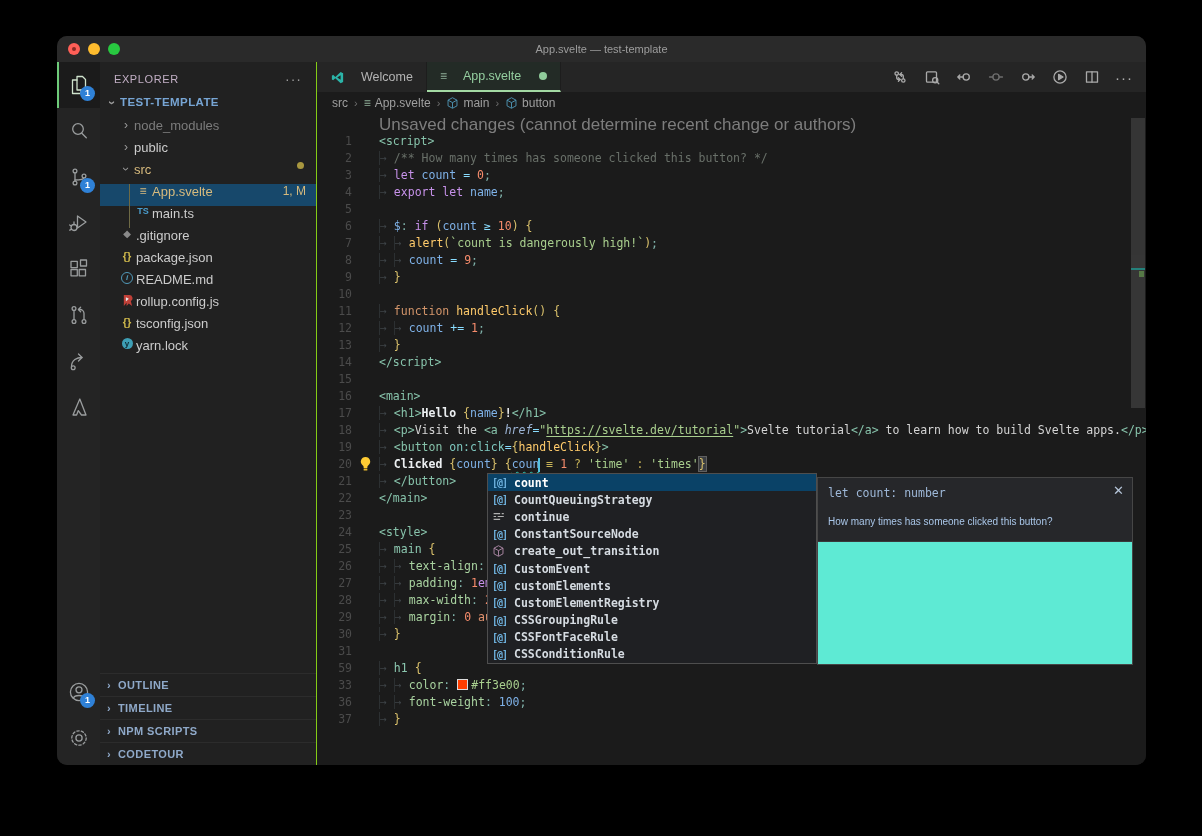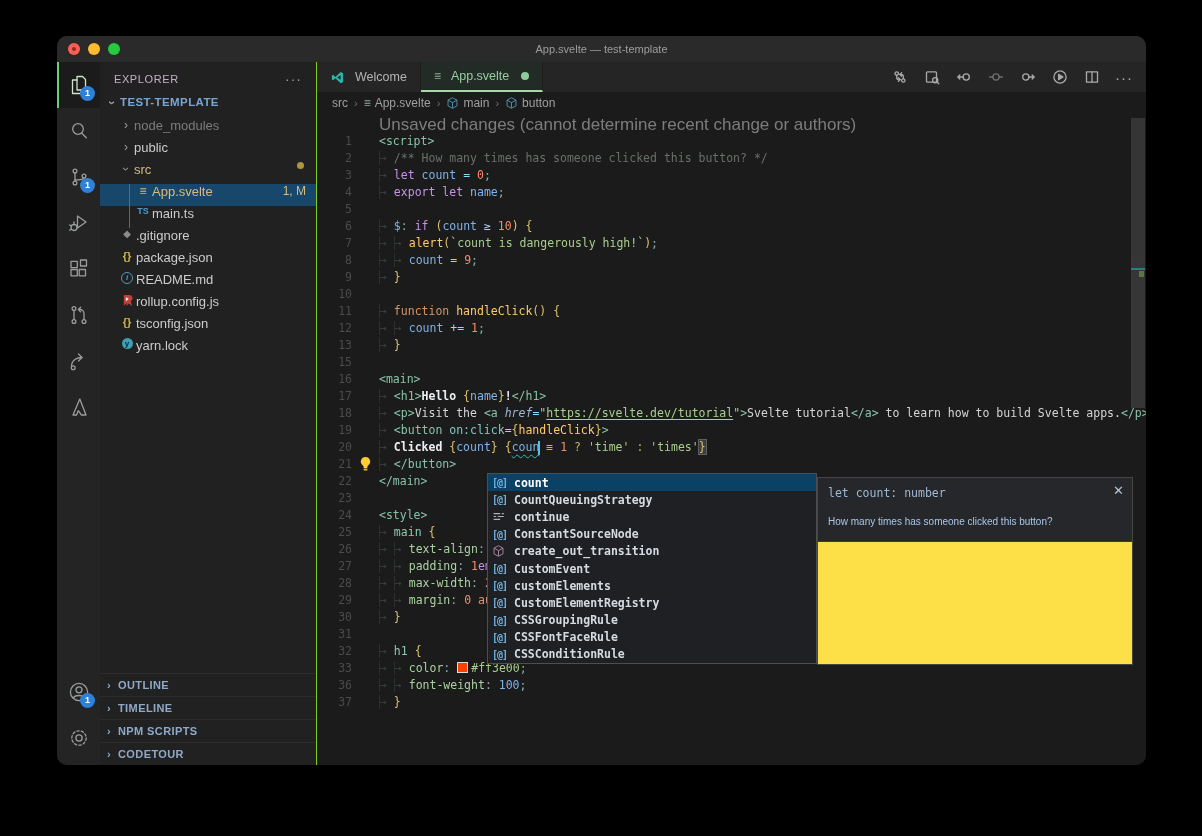--- a/index.html
+++ b/index.html
@@ -52,21 +52,21 @@
   .ico-yarn{width:11px;height:11px;border-radius:50%;background:#3e9fb5;color:#0d2b33;font-size:8px;font-weight:bold;
             line-height:11px;text-align:center;}
   .ico-lines{color:#d7ba7d;font-size:12px;font-weight:bold;}
   .sb-sections{margin-top:auto;}
   .sec-row{height:22px;display:flex;align-items:center;border-top:1px solid #2c2c2c;font-size:11px;font-weight:bold;
            color:#8fa9c9;letter-spacing:.4px;cursor:pointer;}
   .sec-row .chev{width:18px;text-align:center;color:#8fa9c9;flex:0 0 18px;}
   
   .editor-col{flex:1;display:flex;flex-direction:column;min-width:0;position:relative;background:#1b1b1b;}
   .tabbar{flex:0 0 30px;background:#252525;display:flex;align-items:stretch;}
-  .tab{display:flex;align-items:center;gap:10px;padding:0 13px;font-size:12.5px;color:#b4b4b4;cursor:pointer;border-right:1px solid #1d1d1d;}
+  .tab{display:flex;align-items:center;gap:16px;padding:0 13px;font-size:12.5px;color:#b4b4b4;cursor:pointer;border-right:1px solid #1d1d1d;}
   .tab.active{background:#232b26;color:#94ce9f;border-bottom:2px solid #a3d9a3;}
   .tab-dot{width:8px;height:8px;border-radius:50%;background:#8fcb9a;margin-left:2px;}
   .tab-ico-lines{color:#8fae98;font-weight:bold;font-size:12px;}
   .editor-actions{margin-left:auto;display:flex;align-items:center;gap:8px;padding-right:10px;color:#b8b8b8;}
   .ea{width:24px;height:24px;display:flex;align-items:center;justify-content:center;cursor:pointer;opacity:.9;}
   .ea-more{font-size:15px;letter-spacing:1px;color:#bdbdbd;}
   .breadcrumbs{flex:0 0 22px;display:flex;align-items:center;gap:4px;padding-left:15px;font-size:12px;color:#9f9f9f;background:#1b1b1b;}
   .bc-sep{color:#6f6f6f;font-size:11px;margin:0 2px;}
   .bc-item{display:flex;align-items:center;gap:4px;cursor:pointer;}
   .bc-filelines{color:#8fae98;font-weight:bold;}
@@ -97,21 +97,21 @@
   .or-mod{position:absolute;left:8px;top:153px;width:5px;height:6px;background:#6a9955;}
   
   .suggest{position:absolute;left:170px;top:411px;width:330px;height:191px;background:#1f2023;
            border:1px solid #4e4e4e;box-sizing:border-box;z-index:5;}
   .sg-row{height:17.2px;display:flex;align-items:center;padding:0 4px;cursor:pointer;
           font-family:"DejaVu Sans Mono",monospace;font-size:11.5px;font-weight:bold;color:#d5dbe1;white-space:nowrap;}
   .sg-row.sel{background:#0a4267;color:#ffffff;}
   .sg-ico{width:22px;flex:0 0 22px;display:flex;align-items:center;justify-content:flex-start;}
   .sg-var{color:#6fb3e0;font-size:10px;font-weight:bold;letter-spacing:-1px;}
   
-  .sg-docs{position:absolute;left:500px;top:415px;width:316px;height:188px;background:#fde047;
+  .sg-docs{position:absolute;left:500px;top:415px;width:316px;height:188px;background:#5eead4;
            border:1px solid #464646;box-sizing:border-box;z-index:5;}
   .sg-docs-head{background:#26272a;padding:8px 10px 14px 10px;position:relative;border-bottom:1px solid #39393c;}
   .sg-sig{font-family:"DejaVu Sans Mono",monospace;font-size:11.5px;color:#9eb8d8;}
   .sg-desc{font-size:10px;color:#a9c6e8;margin-top:16px;}
   .sg-close{position:absolute;right:8px;top:5px;color:#b6c6da;font-size:13px;cursor:pointer;}
   svg{display:block;}
 </style>
 </head>
 <body>
 
@@ -475,38 +475,39 @@
             <div class="cline"><span class="lnum">4</span><span class="lgap"></span><span class="ltext"><span class="tk-ws">→ </span><span class="tk-kw">export</span><span class="tk-t"> </span><span class="tk-kw">let</span><span class="tk-t"> </span><span class="tk-var">name</span><span class="tk-sem">;</span></span></div>
             <div class="cline"><span class="lnum">5</span><span class="lgap"></span><span class="ltext"></span></div>
             <div class="cline"><span class="lnum">6</span><span class="lgap"></span><span class="ltext"><span class="tk-ws">→ </span><span class="tk-var">$</span><span class="tk-sem">:</span><span class="tk-t"> </span><span class="tk-kw">if</span><span class="tk-t"> </span><span class="tk-pun">(</span><span class="tk-var">count</span><span class="tk-t"> </span><span class="tk-op">≥</span><span class="tk-t"> </span><span class="tk-num">10</span><span class="tk-pun">)</span><span class="tk-t"> </span><span class="tk-pun">{</span></span></div>
             <div class="cline"><span class="lnum">7</span><span class="lgap"></span><span class="ltext"><span class="tk-ws">→ </span><span class="tk-ws">→ </span><span class="tk-fn">alert</span><span class="tk-pun">(</span><span class="tk-str">`count is dangerously high!`</span><span class="tk-pun">)</span><span class="tk-sem">;</span></span></div>
             <div class="cline"><span class="lnum">8</span><span class="lgap"></span><span class="ltext"><span class="tk-ws">→ </span><span class="tk-ws">→ </span><span class="tk-var">count</span><span class="tk-t"> </span><span class="tk-op">=</span><span class="tk-t"> </span><span class="tk-num">9</span><span class="tk-sem">;</span></span></div>
             <div class="cline"><span class="lnum">9</span><span class="lgap"></span><span class="ltext"><span class="tk-ws">→ </span><span class="tk-pun">}</span></span></div>
             <div class="cline"><span class="lnum">10</span><span class="lgap"></span><span class="ltext"></span></div>
             <div class="cline"><span class="lnum">11</span><span class="lgap"></span><span class="ltext"><span class="tk-ws">→ </span><span class="tk-kw2">function</span><span class="tk-t"> </span><span class="tk-fn">handleClick</span><span class="tk-pun">()</span><span class="tk-t"> </span><span class="tk-pun">{</span></span></div>
             <div class="cline"><span class="lnum">12</span><span class="lgap"></span><span class="ltext"><span class="tk-ws">→ </span><span class="tk-ws">→ </span><span class="tk-var">count</span><span class="tk-t"> </span><span class="tk-op">+=</span><span class="tk-t"> </span><span class="tk-num">1</span><span class="tk-sem">;</span></span></div>
             <div class="cline"><span class="lnum">13</span><span class="lgap"></span><span class="ltext"><span class="tk-ws">→ </span><span class="tk-pun">}</span></span></div>
+            <div class="cline"><span class="lnum">14</span><span class="lgap"></span><span class="ltext"><span class="tk-tag">&lt;/script&gt;</span></span></div>
             <div class="cline"><span class="lnum">15</span><span class="lgap"></span><span class="ltext"></span></div>
             <div class="cline"><span class="lnum">16</span><span class="lgap"></span><span class="ltext"><span class="tk-tag">&lt;main&gt;</span></span></div>
             <div class="cline"><span class="lnum">17</span><span class="lgap"></span><span class="ltext"><span class="tk-ws">→ </span><span class="tk-tag">&lt;h1&gt;</span><span class="tk-txtb">Hello </span><span class="tk-pun">{</span><span class="tk-var">name</span><span class="tk-pun">}</span><span class="tk-txtb">!</span><span class="tk-tag">&lt;/h1&gt;</span></span></div>
             <div class="cline"><span class="lnum">18</span><span class="lgap"></span><span class="ltext"><span class="tk-ws">→ </span><span class="tk-tag">&lt;p&gt;</span><span class="tk-t">Visit the </span><span class="tk-tag">&lt;a </span><span class="tk-attr">href</span><span class="tk-op">=</span><span class="tk-str">"</span><span class="tk-strlink">https://svelte.dev/tutorial</span><span class="tk-str">"</span><span class="tk-tag">&gt;</span><span class="tk-t">Svelte tutorial</span><span class="tk-tag">&lt;/a&gt;</span><span class="tk-t"> to learn how to build Svelte apps.</span><span class="tk-tag">&lt;/p&gt;</span></span></div>
             <div class="cline"><span class="lnum">19</span><span class="lgap"></span><span class="ltext"><span class="tk-ws">→ </span><span class="tk-tag">&lt;button </span><span class="tk-attr2">on:click</span><span class="tk-op">=</span><span class="tk-pun">{</span><span class="tk-fn">handleClick</span><span class="tk-pun">}</span><span class="tk-tag">&gt;</span></span></div>
             <div class="cline"><span class="lnum">20</span><span class="lgap"></span><span class="ltext"><span class="tk-ws">→ </span><span class="tk-txtb">Clicked </span><span class="tk-pun">{</span><span class="tk-var">count</span><span class="tk-pun">}</span><span class="tk-t"> </span><span class="tk-pun">{</span><span class="tk-sq">coun</span><span class="tk-cursor"></span><span class="tk-t"> </span><span class="tk-opg">≡</span><span class="tk-t"> </span><span class="tk-num">1</span><span class="tk-t"> </span><span class="tk-opg">?</span><span class="tk-t"> </span><span class="tk-str">'time'</span><span class="tk-t"> </span><span class="tk-opg">:</span><span class="tk-t"> </span><span class="tk-str">'times'</span><span class="tk-brk">}</span></span></div>
             <div class="cline"><span class="lnum">21</span><span class="lgap"></span><span class="ltext"><span class="tk-ws">→ </span><span class="tk-tag">&lt;/button&gt;</span></span></div>
             <div class="cline"><span class="lnum">22</span><span class="lgap"></span><span class="ltext"><span class="tk-tag">&lt;/main&gt;</span></span></div>
             <div class="cline"><span class="lnum">23</span><span class="lgap"></span><span class="ltext"></span></div>
             <div class="cline"><span class="lnum">24</span><span class="lgap"></span><span class="ltext"><span class="tk-tag">&lt;style&gt;</span></span></div>
             <div class="cline"><span class="lnum">25</span><span class="lgap"></span><span class="ltext"><span class="tk-ws">→ </span><span class="tk-sel">main</span><span class="tk-t"> </span><span class="tk-pun">{</span></span></div>
             <div class="cline"><span class="lnum">26</span><span class="lgap"></span><span class="ltext"><span class="tk-ws">→ </span><span class="tk-ws">→ </span><span class="tk-prop">text-align</span><span class="tk-sem">:</span><span class="tk-t"> </span><span class="tk-val">center</span><span class="tk-sem">;</span></span></div>
             <div class="cline"><span class="lnum">27</span><span class="lgap"></span><span class="ltext"><span class="tk-ws">→ </span><span class="tk-ws">→ </span><span class="tk-prop">padding</span><span class="tk-sem">:</span><span class="tk-t"> </span><span class="tk-num">1</span><span class="tk-kw">em</span><span class="tk-sem">;</span></span></div>
             <div class="cline"><span class="lnum">28</span><span class="lgap"></span><span class="ltext"><span class="tk-ws">→ </span><span class="tk-ws">→ </span><span class="tk-prop">max-width</span><span class="tk-sem">:</span><span class="tk-t"> </span><span class="tk-num">240</span><span class="tk-kw">px</span><span class="tk-sem">;</span></span></div>
             <div class="cline"><span class="lnum">29</span><span class="lgap"></span><span class="ltext"><span class="tk-ws">→ </span><span class="tk-ws">→ </span><span class="tk-prop">margin</span><span class="tk-sem">:</span><span class="tk-t"> </span><span class="tk-num">0</span><span class="tk-t"> </span><span class="tk-val">auto</span><span class="tk-sem">;</span></span></div>
             <div class="cline"><span class="lnum">30</span><span class="lgap"></span><span class="ltext"><span class="tk-ws">→ </span><span class="tk-pun">}</span></span></div>
             <div class="cline"><span class="lnum">31</span><span class="lgap"></span><span class="ltext"></span></div>
-            <div class="cline"><span class="lnum">32</span><span class="lgap"></span><span class="ltext"><span class="tk-ws">→ </span><span class="tk-sel">h1</span><span class="tk-t"> </span><span class="tk-pun">{</span></span></div>
+            <div class="cline"><span class="lnum">59</span><span class="lgap"></span><span class="ltext"><span class="tk-ws">→ </span><span class="tk-sel">h1</span><span class="tk-t"> </span><span class="tk-pun">{</span></span></div>
             <div class="cline"><span class="lnum">33</span><span class="lgap"></span><span class="ltext"><span class="tk-ws">→ </span><span class="tk-ws">→ </span><span class="tk-prop">color</span><span class="tk-sem">:</span><span class="tk-t"> </span><span class="tk-swatch"></span><span class="tk-str">#ff3e00</span><span class="tk-sem">;</span></span></div>
             <div class="cline"><span class="lnum">36</span><span class="lgap"></span><span class="ltext"><span class="tk-ws">→ </span><span class="tk-ws">→ </span><span class="tk-prop">font-weight</span><span class="tk-sem">:</span><span class="tk-t"> </span><span class="tk-var">100</span><span class="tk-sem">;</span></span></div>
             <div class="cline"><span class="lnum">37</span><span class="lgap"></span><span class="ltext"><span class="tk-ws">→ </span><span class="tk-pun">}</span></span></div>
           </div>
         <div class="lightbulb" style="top:342px;">
           <svg width="15" height="16" viewBox="0 0 16 17">
             <path fill="#ffcc33" d="M8 1a5 5 0 0 0-3.1 8.9c.7.6 1.1 1.1 1.1 1.7V13h4v-1.4c0-.6.4-1.1 1.1-1.7A5 5 0 0 0 8 1z"></path>
             <rect x="6" y="13.6" width="4" height="1.8" rx=".6" fill="#e6b82e"></rect>
           </svg>
         </div>

